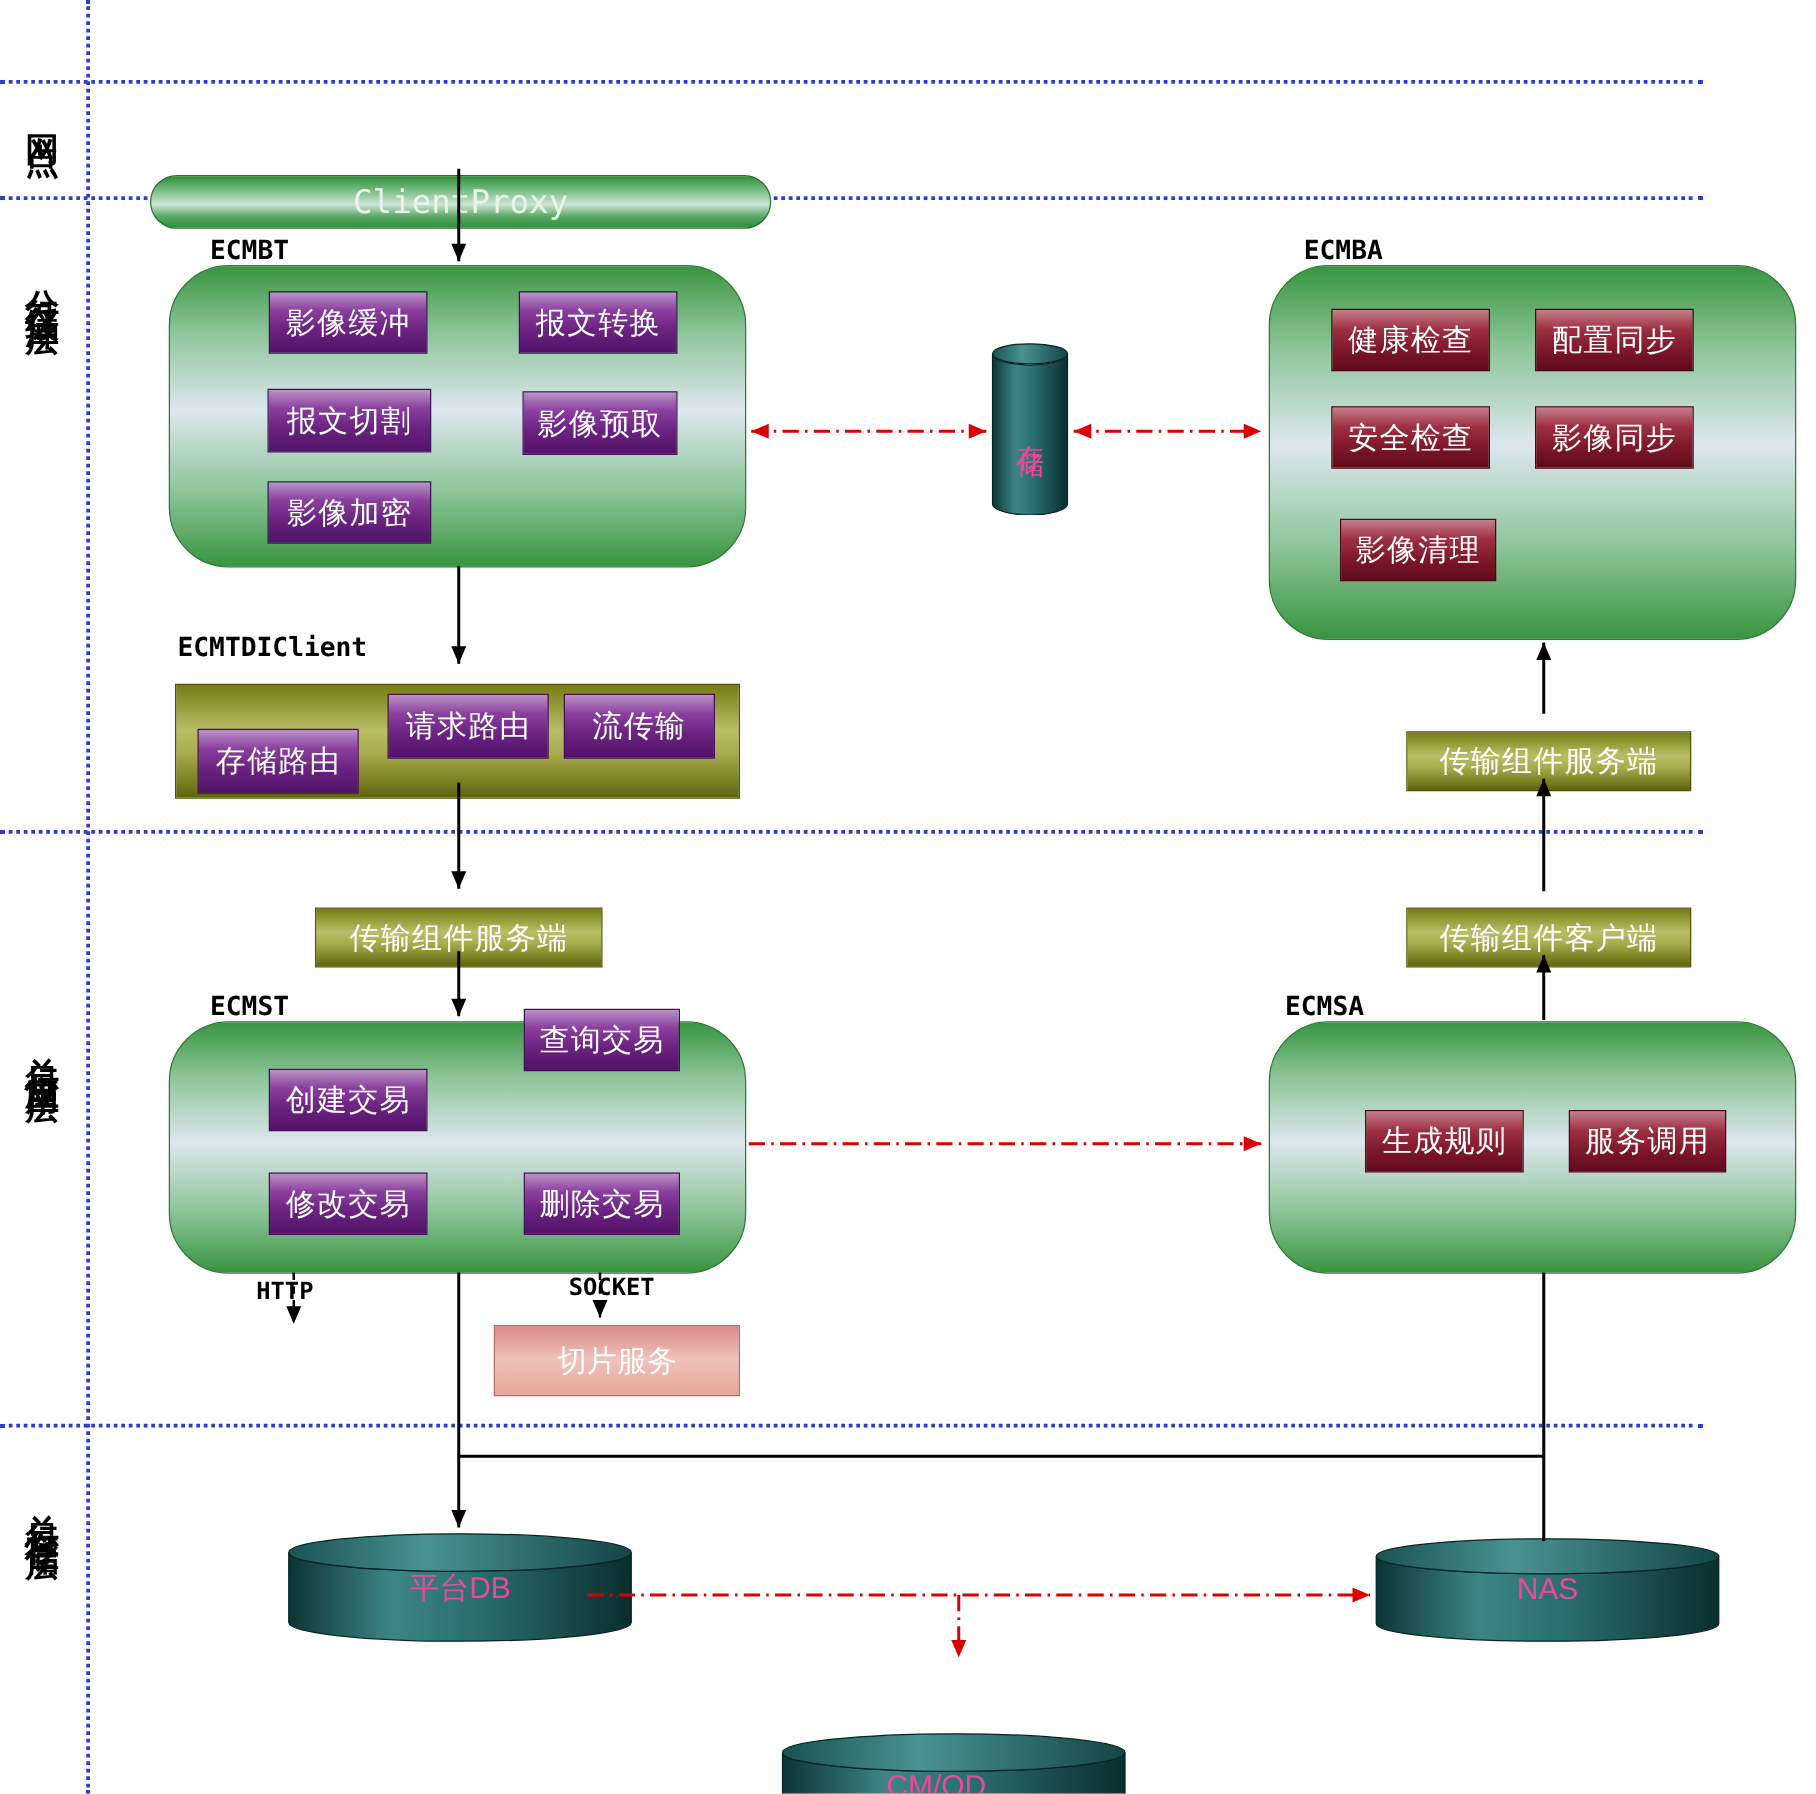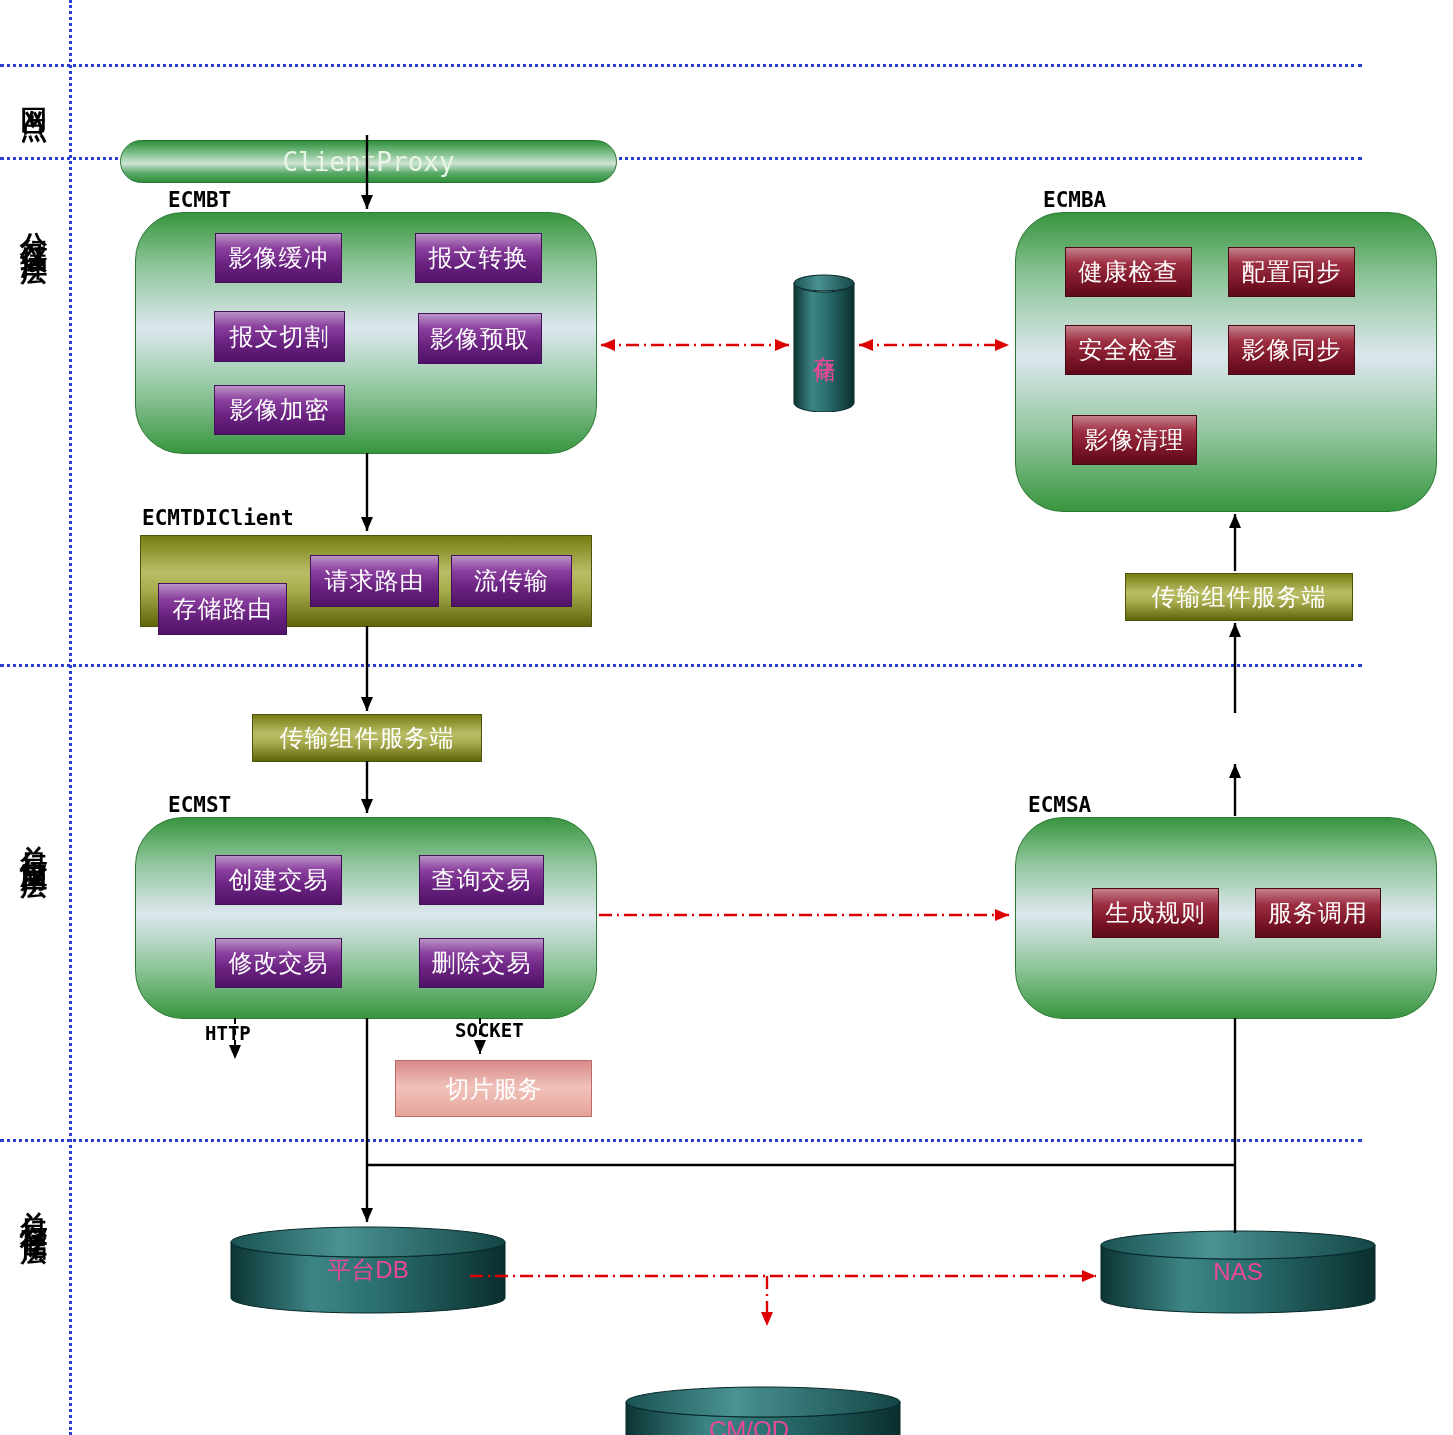--- a/index.html
+++ b/index.html
@@ -21,21 +21,21 @@
         font-family:"DejaVu Sans Mono",monospace;font-size:26px;color:#e8f4e8;margin-top:47px;}
   .gbox{position:absolute;border-radius:48px;border:1px solid #2d7a35;
         background:linear-gradient(180deg,#38953f 0%,#8ec59a 22%,#dde7ee 48%,#8ec59a 75%,#38953f 100%);}
   .item{position:absolute;display:flex;align-items:center;justify-content:center;
         color:#fff;font-size:24px;letter-spacing:1px;}
   .purple{background:linear-gradient(180deg,#bb93c6 0%,#8a3f9e 30%,#6a2380 62%,#511268 100%);
           border:1px solid #43105a;}
   .dred{background:linear-gradient(180deg,#c4808c 0%,#9e2f42 32%,#7c1628 68%,#5e0a1a 100%);
         border:1px solid #4a0812;}
   .olive{position:absolute;border:1px solid #4e540a;
-         background:linear-gradient(180deg,#767c12 0%,#b9bd66 40%,#a9ad4e 60%,#5f650a 100%);}
+         background:linear-gradient(180deg,#767c12 0%,#b9bd66 40%,#a9ad4e 60%,#5f650a 100%);margin-top:12px;}
   .olive-text{display:flex;align-items:center;justify-content:center;
               color:#fff;font-size:24px;letter-spacing:1px;}
   .bluebox{position:absolute;display:flex;align-items:center;justify-content:center;
            color:#fff;font-size:24px;border:1px solid #2a4a8e;
            background:linear-gradient(180deg,#3a64b2 0%,#7e9cd4 42%,#aabce2 55%,#4a74bc 100%);}
   .pinkbox{position:absolute;display:flex;align-items:center;justify-content:center;
            color:#fff;font-size:24px;border:1px solid #bb6a66;
            background:linear-gradient(180deg,#d98a8a 0%,#f0c2ba 48%,#e6a49a 100%);text-align:center;}
   .cyl{position:absolute;}
   .cyl-text{position:absolute;left:0;top:0;width:100%;height:100%;
@@ -104,25 +104,26 @@
   <div class="item dred" style="left:1072px;top:415px;width:123px;height:48px">影像清理</div>
 
   <div class="code-label" style="left:142px;top:506px">ECMTDIClient</div>
   <div class="olive" style="left:140px;top:535px;width:450px;height:90px"></div>
   <div class="item purple" style="left:158px;top:583px;width:127px;height:50px">存储路由</div>
   <div class="item purple" style="left:310px;top:555px;width:127px;height:50px">请求路由</div>
   <div class="item purple" style="left:451px;top:555px;width:119px;height:50px">流传输</div>
 
   <div class="olive olive-text" style="left:252px;top:714px;width:228px;height:46px">传输组件服务端</div>
   <div class="olive olive-text" style="left:1125px;top:573px;width:226px;height:46px">传输组件服务端</div>
+  <div class="olive olive-text" style="left:1125px;top:714px;width:226px;height:46px">传输组件客户端</div>
 
   <div class="code-label" style="left:168px;top:793px">ECMST</div>
   <div class="gbox" style="left:135px;top:817px;width:460px;height:200px"></div>
   <div class="item purple" style="left:215px;top:855px;width:125px;height:48px">创建交易</div>
-  <div class="item purple" style="left:419px;top:855px;width:123px;height:48px">查询交易</div>
+  <div class="item purple" style="left:419px;top:807px;width:123px;height:48px">查询交易</div>
   <div class="item purple" style="left:215px;top:938px;width:125px;height:48px">修改交易</div>
   <div class="item purple" style="left:419px;top:938px;width:123px;height:48px">删除交易</div>
 
   <div class="code-label" style="left:1028px;top:793px">ECMSA</div>
   <div class="gbox" style="left:1015px;top:817px;width:420px;height:200px"></div>
   <div class="item dred" style="left:1092px;top:888px;width:125px;height:48px">生成规则</div>
   <div class="item dred" style="left:1255px;top:888px;width:124px;height:48px">服务调用</div>
 
   <div class="small-label" style="left:205px;top:1022px">HTTP</div>
   <div class="small-label" style="left:455px;top:1019px">SOCKET</div>

